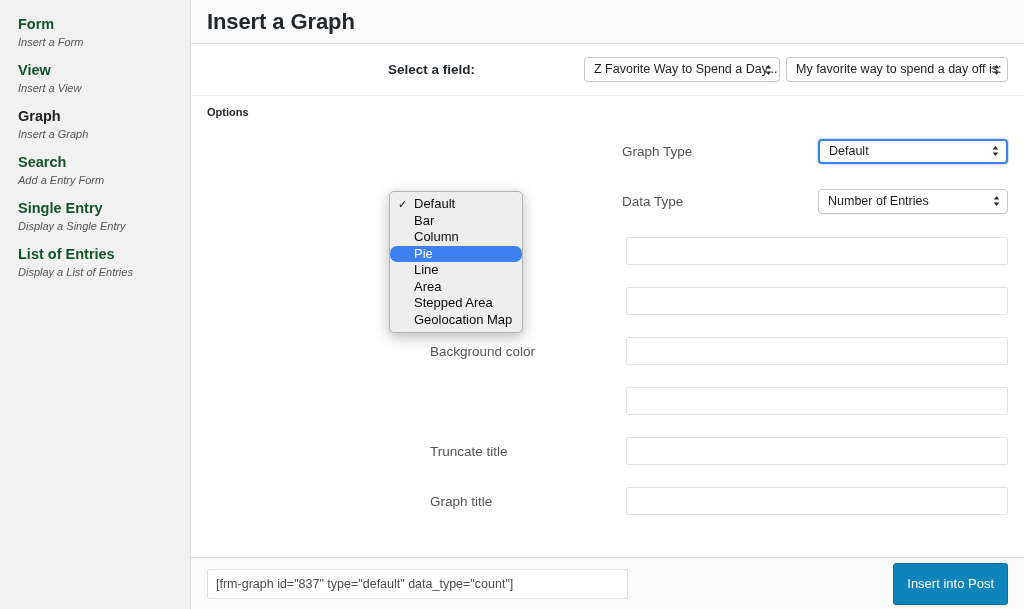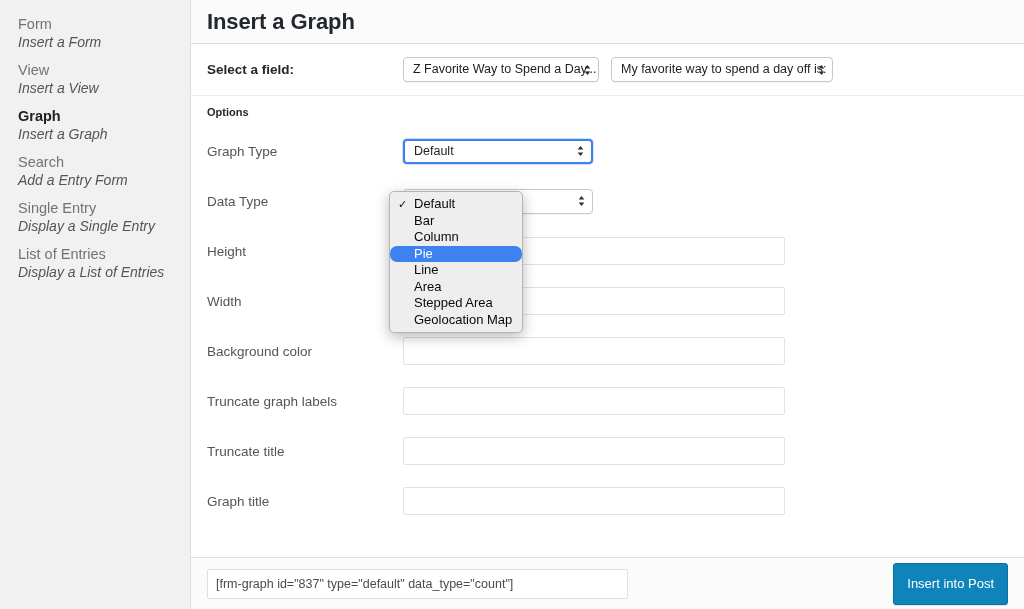--- a/index.html
+++ b/index.html
@@ -27,29 +27,29 @@
     flex: 0 0 191px;
     overflow: hidden;
   }
   .nav-item {
     padding: 5px 0 5px 18px;
     cursor: pointer;
   }
   .nav-title {
     font-size: 14.5px;
     line-height: 19px;
-    color: #737373;
-    font-weight: 400;
+    color: #14532d;
+    font-weight: 700;
   }
   .nav-item.active .nav-title {
     color: #222222;
     font-weight: bold;
   }
   .nav-sub {
-    font-size: 14px;
+    font-size: 11px;
     line-height: 17px;
     font-style: italic;
     color: #555555;
   }
 
   
   .main {
     position: relative;
     flex: 1 1 auto;
     height: 609px;
@@ -81,35 +81,36 @@
     position: relative;
     overflow: hidden;
     background: #ffffff;
   }
 
   .row {
     display: flex;
     align-items: center;
     padding: 0 16px;
     min-height: 50px;
+    justify-content: flex-end;
   }
   .row-field {
     border-bottom: 1px solid #eeeeee;
     min-height: 52px;
   }
   .row-label {
     flex: 0 0 196px;
     font-size: 13.5px;
     color: #555555;
   }
   .row-label.bold {
     font-weight: bold;
     color: #23282d;
   }
-  .row-controls { display: flex; align-items: center; gap: 12px; }
+  .row-controls { display: flex; align-items: center; gap: 6px; }
 
   .section-head {
     padding: 10px 16px 8px 16px;
     font-size: 11px;
     font-weight: bold;
     color: #23282d;
   }
 
   
   .select {
@@ -335,21 +336,20 @@
         <div class="row-label">Width</div>
         <input class="text-input" type="text" value="" style="">
       </div>
 
       <div class="row">
         <div class="row-label">Background color</div>
         <input class="text-input" type="text" value="" style="">
       </div>
 
       <div class="row">
-        <div class="row-label">Truncate graph labels</div>
         <input class="text-input" type="text" value="" style="">
       </div>
 
       <div class="row">
         <div class="row-label">Truncate title</div>
         <input class="text-input" type="text" value="" style="">
       </div>
 
       <div class="row">
         <div class="row-label">Graph title</div>

